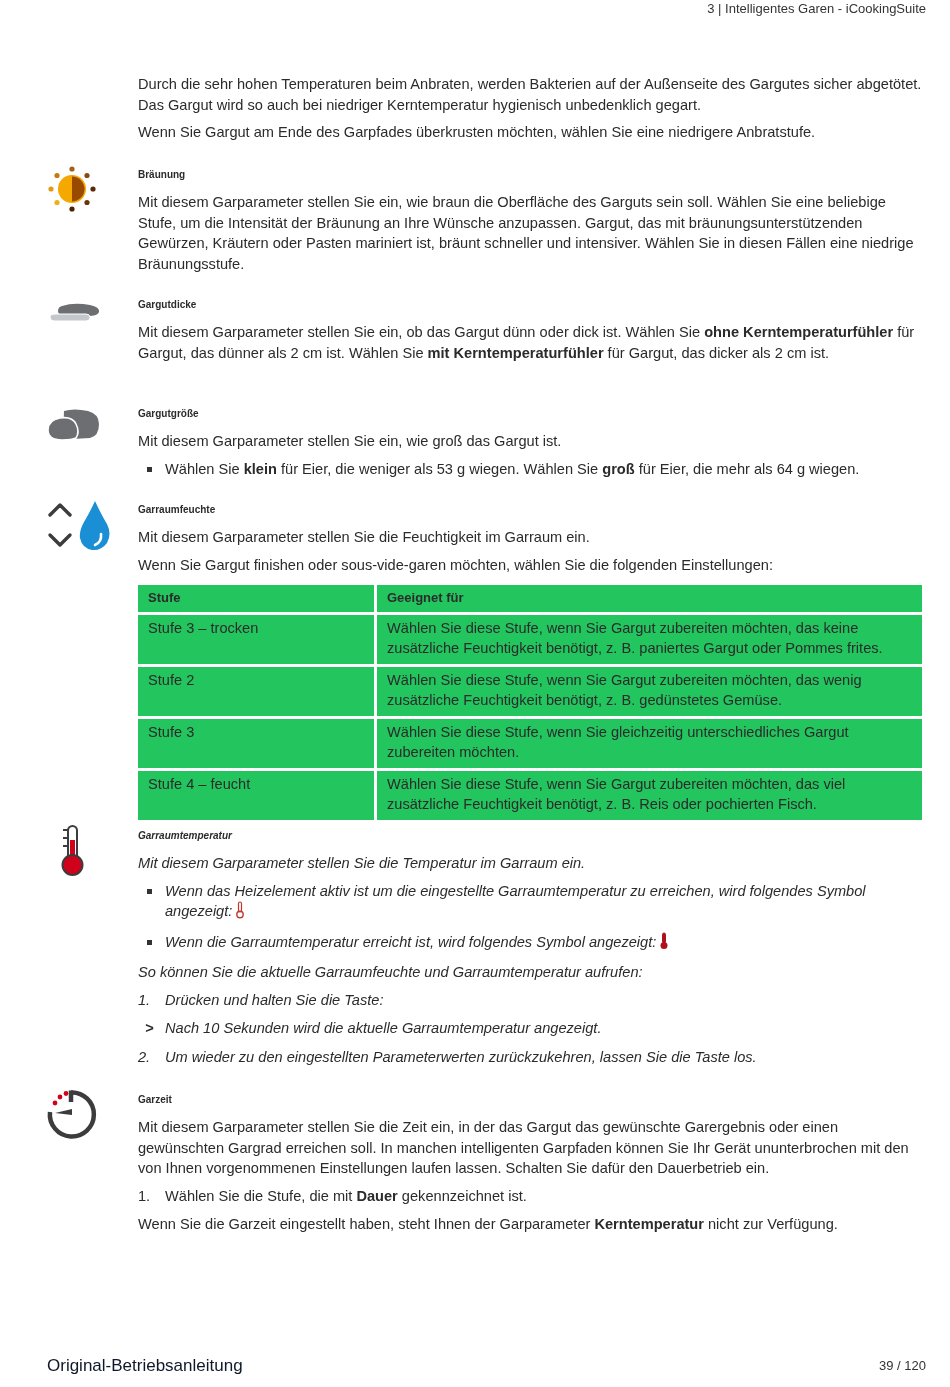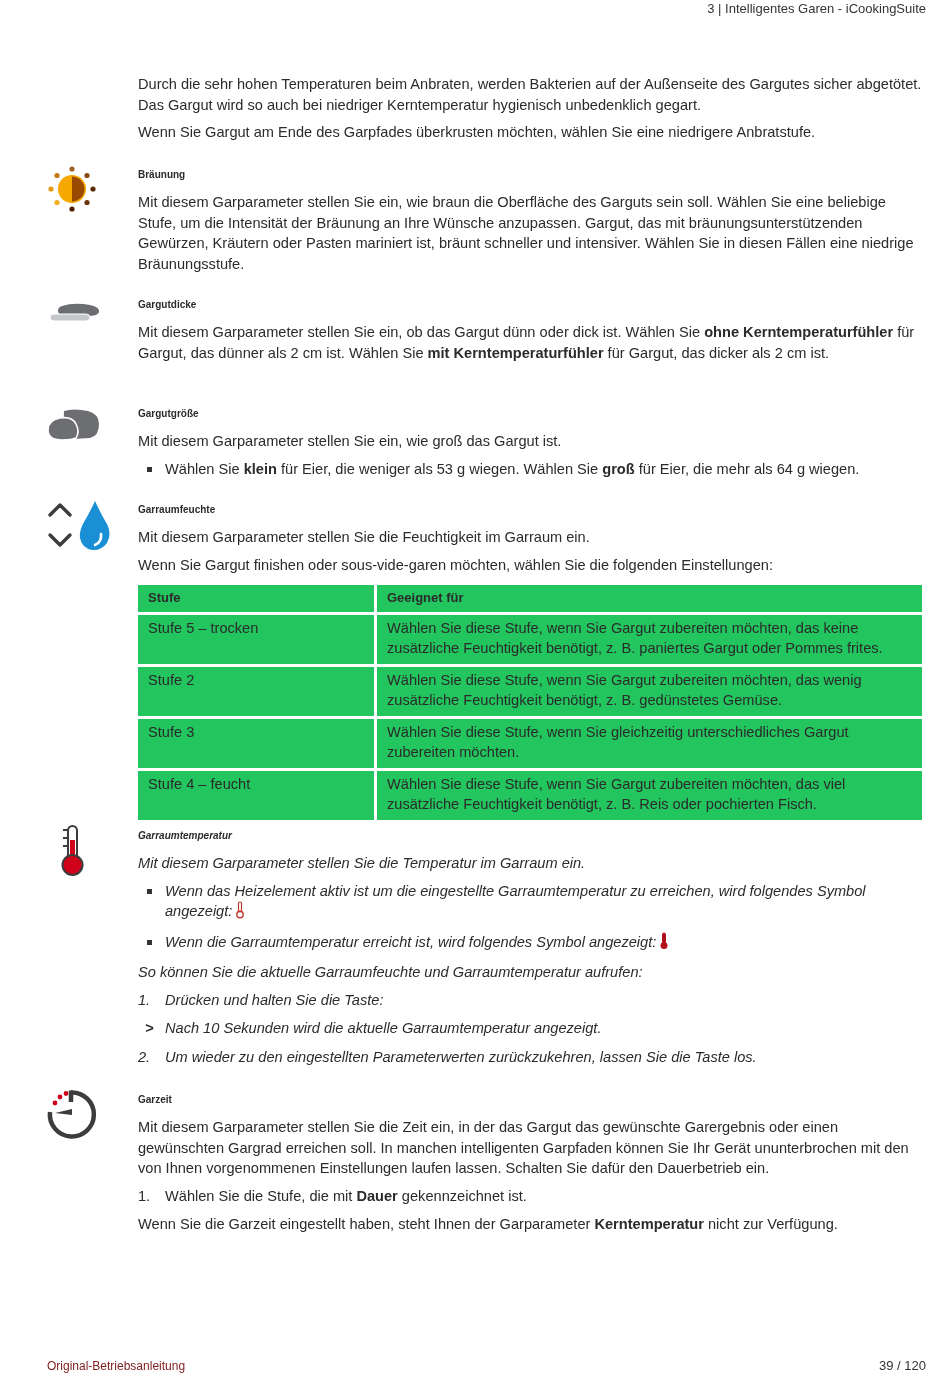--- a/index.html
+++ b/index.html
@@ -5,21 +5,21 @@
   html, body { margin: 0; padding: 0; background: #ffffff; }
   body {
     width: 950px; height: 1387px; position: relative; overflow: hidden;
     font-family: "Liberation Sans", sans-serif; color: #2b2b2b;
     font-size: 14.6px; line-height: 20.5px;
   }
   .header-text {
     position: absolute; top: 0; right: 24px; font-size: 13px; color: #333;
     line-height: 17px;
   }
-  .footer-left { position: absolute; left: 47px; top: 1356px; font-size: 12px; color: #7f1d1d; }
+  .footer-left { position: absolute; left: 47px; top: 1356px; font-size: 17px; color: #0f172a; }
   .footer-right { position: absolute; right: 24px; top: 1356px; font-size: 13px; color: #333; }
   .content { position: absolute; left: 138px; width: 790px; }
   p { margin: 0; }
   .para { margin-bottom: 7px; }
   h3 { margin: 1px 0 7px 0; font-size: 10px; font-weight: bold; line-height: 20px; }
   b { font-weight: bold; }
   .icon { position: absolute; left: 44px; }
   ul.bullets { list-style: none; margin: 0 0 7px 0; padding: 0; }
   ul.bullets li { position: relative; padding-left: 27px; margin-bottom: 7px; }
   ul.bullets li::before {
@@ -105,21 +105,21 @@
   <p class="para">Wenn Sie Gargut finishen oder sous-vide-garen möchten, wählen Sie die folgenden Einstellungen:</p>
   <table class="hum">
     <thead>
       <tr>
         <th>Stufe</th>
         <th>Geeignet für</th>
       </tr>
     </thead>
     <tbody>
       <tr>
-        <td class="c1">Stufe 5 – trocken</td>
+        <td class="c1">Stufe 3 – trocken</td>
         <td>Wählen Sie diese Stufe, wenn Sie Gargut zubereiten möchten, das keine zusätzliche Feuchtigkeit benötigt, z. B. paniertes Gargut oder Pommes frites.</td>
       </tr>
       <tr>
         <td class="c1">Stufe 2</td>
         <td>Wählen Sie diese Stufe, wenn Sie Gargut zubereiten möchten, das wenig zusätzliche Feuchtigkeit benötigt, z. B. gedünstetes Gemüse.</td>
       </tr>
       <tr>
         <td class="c1">Stufe 3</td>
         <td>Wählen Sie diese Stufe, wenn Sie gleichzeitig unterschiedliches Gargut zubereiten möchten.</td>
       </tr>

